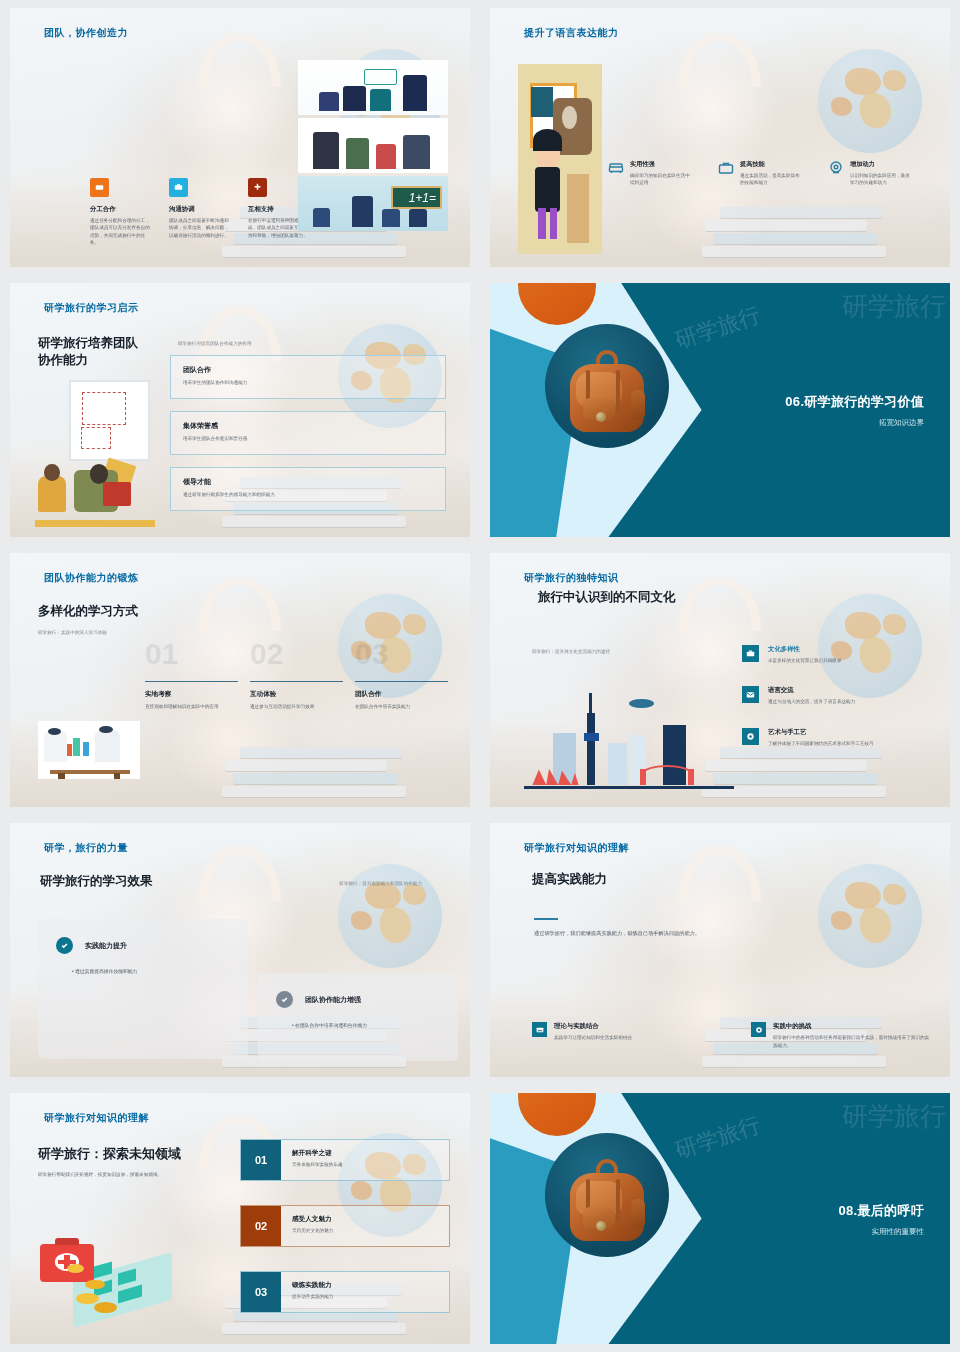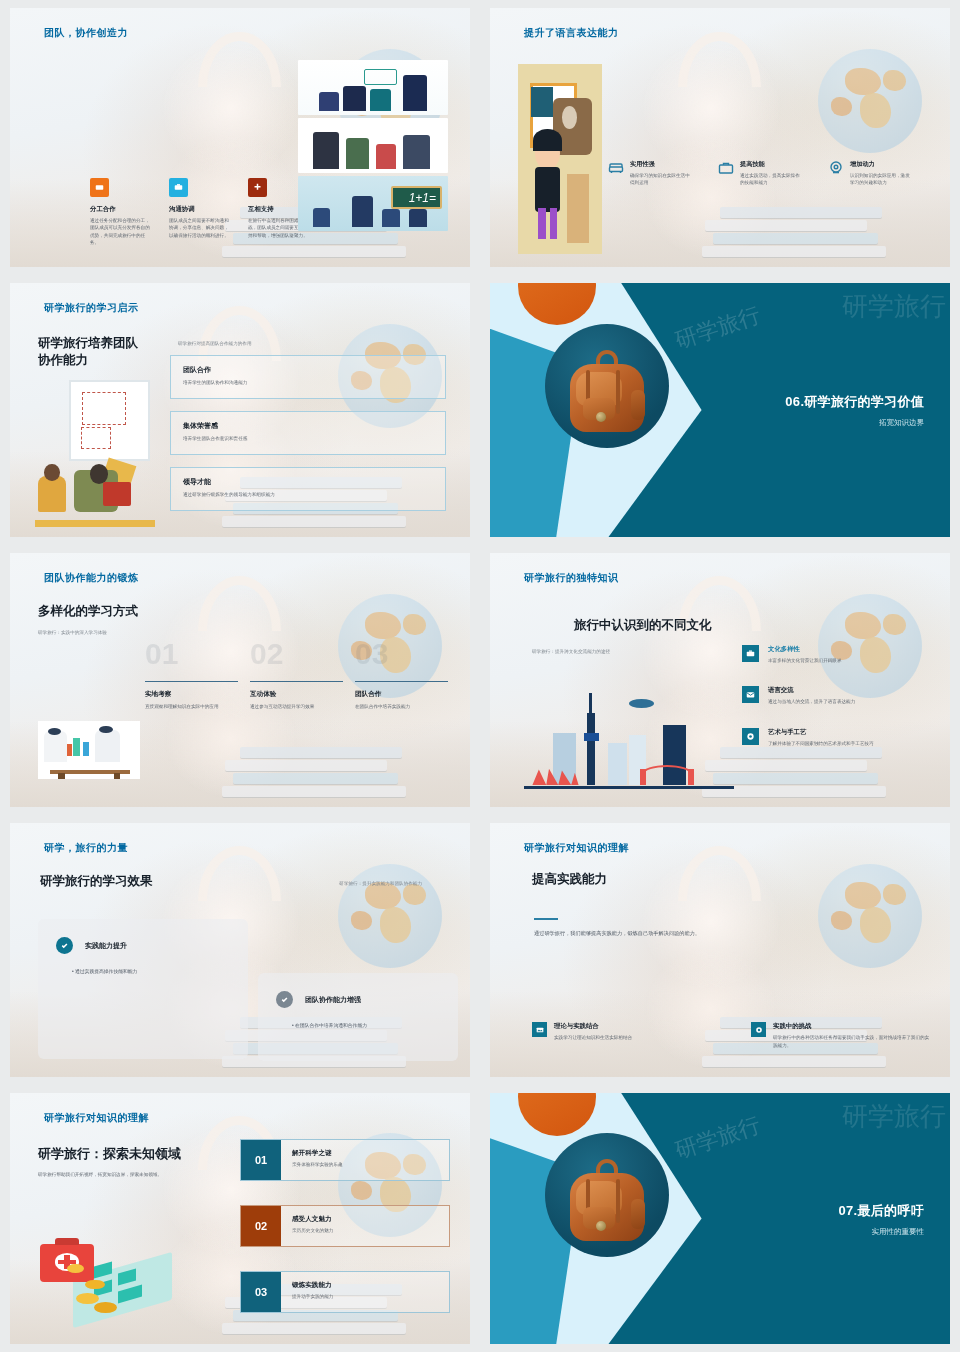--- a/index.html
+++ b/index.html
@@ -145,21 +145,21 @@
   
   .s5-body{position:absolute;left:28px;top:50px;}
   .s5-cols{position:absolute;left:135px;right:22px;top:128px;display:flex;gap:12px;}
   .s5-col{flex:1;position:relative;}
   .s5-num{position:absolute;top:-42px;left:0;font-size:30px;font-weight:bold;color:rgba(70,90,110,.12);line-height:1;}
   .s5-rule{height:1.4px;background:#3f6d8c;margin-bottom:8px;}
   .s5-col h4{font-size:6.6px;font-weight:bold;color:#17202a;margin-bottom:4px;}
   .s5-illus{position:absolute;left:28px;bottom:28px;width:102px;height:58px;background:#fff;}
 
   
-  .s6-h2{position:absolute;left:48px;top:64px;margin-left:36px;}
+  .s6-h2{position:absolute;left:48px;top:36px;}
   .s6-cap{position:absolute;left:42px;top:96px;}
   .s6-list{position:absolute;right:18px;top:92px;width:190px;display:flex;flex-direction:column;gap:22px;}
   .s6-item{display:flex;gap:9px;}
   .s6-sq{width:17px;height:17px;flex:0 0 17px;background:#0d7490;display:flex;align-items:center;justify-content:center;}
   .s6-sq svg{width:9px;height:9px;fill:#fff;}
   .s6-item h4{font-size:6.4px;font-weight:bold;margin-bottom:3px;color:#17202a;}
   .s6-item.first h4{color:#1a7fa8;}
   .city{position:absolute;left:34px;bottom:14px;width:210px;height:100px;}
 
   
@@ -726,19 +726,19 @@
             <div class="body"></div>
             <div class="side"></div>
           <div class="flap"></div>
             <div class="strap l"></div>
             <div class="strap r"></div>
           <div class="pocket"></div>
             <div class="clasp"></div>
         </div>
       </div>
       <div class="sectitle">
-        <h1>07.最后的呼吁</h1>
+        <h1>08.最后的呼吁</h1>
         <p>实用性的重要性</p>
       </div>
     </div>
   </div>
 
 </div>
 
 </body></html>

